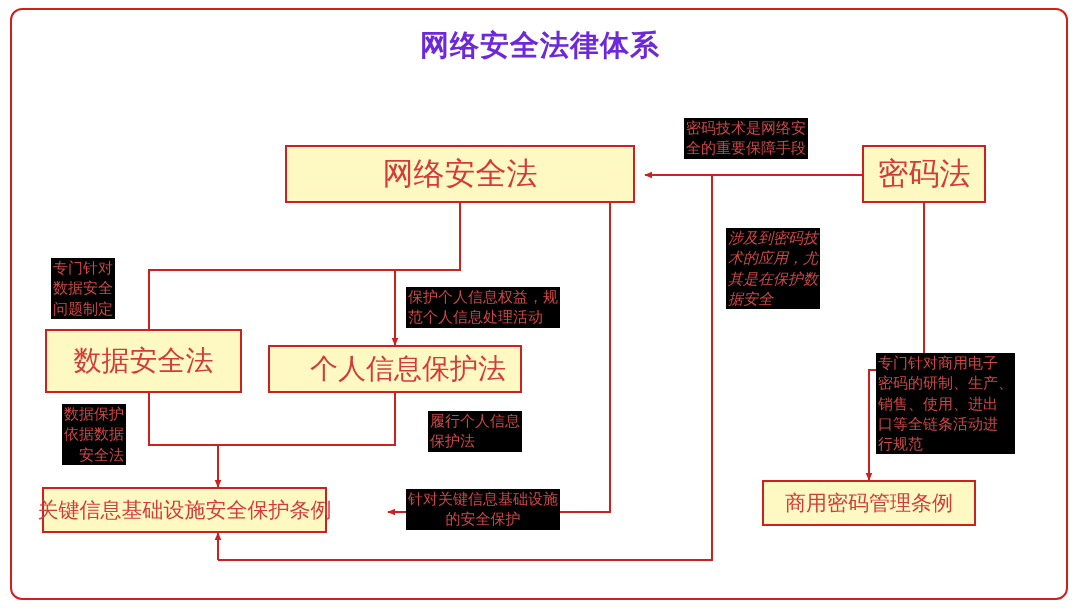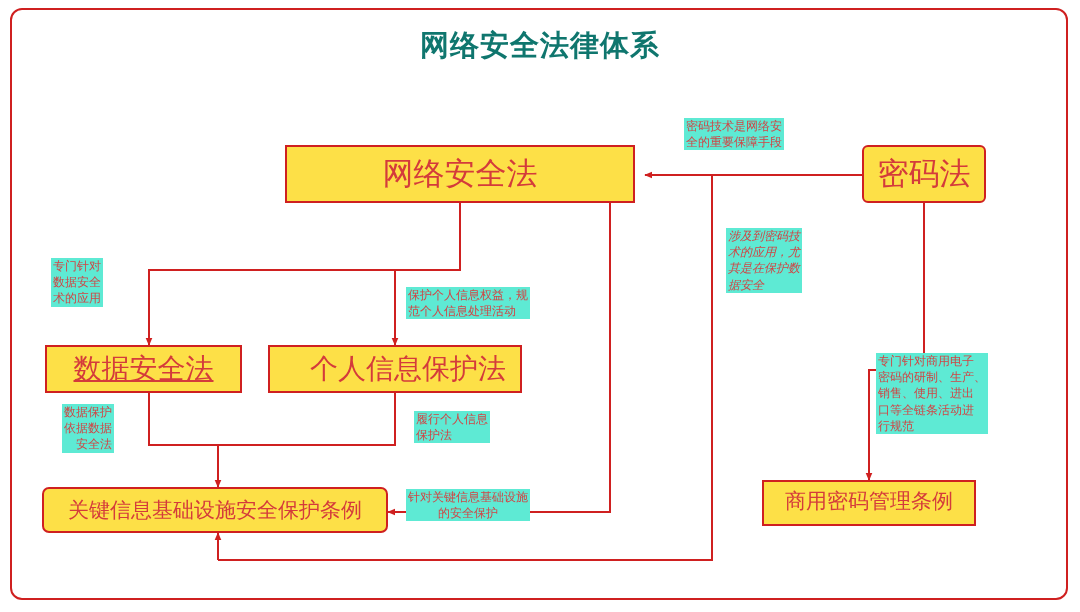--- a/index.html
+++ b/index.html
@@ -47,48 +47,48 @@
     background: transparent;
   }
   .title {
     position: absolute;
     left: 0;
     top: 26px;
     width: 1080px;
     text-align: center;
     font-size: 29px;
     font-weight: bold;
-    color: #0f766e;
+    color: #6d28d9;
     letter-spacing: 1px;
     white-space: nowrap;
   }
   .node {
     position: absolute;
     box-sizing: border-box;
     border: 2px solid #cf2020;
-    background: #fde047;
+    background: #fef9c3;
     color: #d43b3b;
     display: flex;
     align-items: center;
     justify-content: center;
     text-align: center;
     line-height: 1.1;
     white-space: nowrap;
   }
   .node.big { font-size: 31px; }
   .node.med { font-size: 28px; }
   .node.small { font-size: 21px; }
 
   .edge-label {
     position: absolute;
     color: #d04545;
-    font-size: 12px;
+    font-size: 15px;
     line-height: 1.35;
     white-space: pre-line;
-    background: #5eead4;
+    background: #000000;
     padding: 0 2px;
   }
 </style>
 </head>
 <body>
 
 <div id="canvas">
 
   <svg id="diagram-svg" viewBox="0 0 1080 612">
     <defs>
@@ -118,50 +118,50 @@
   </svg>
 
   <div class="overlay">
 
     <div class="frame"></div>
 
     <div class="title">网络安全法律体系</div>
 
     <div class="node big" style="left:285px; top:145px; width:350px; height:58px;">网络安全法</div>
 
-    <div class="node big" style="left:862px; top:145px; width:124px; height:58px;border-radius:6px;">密码法</div>
+    <div class="node big" style="left:862px; top:145px; width:124px; height:58px;">密码法</div>
 
-    <div class="node med" style="left:45px; top:345px; width:197px; height:48px;text-decoration:underline;">数据安全法</div>
+    <div class="node med" style="left:45px; top:329px; width:197px; height:64px;">数据安全法</div>
 
     <div class="node med" style="left:268px; top:345px; width:254px; height:48px;padding-left:26px;">个人信息保护法</div>
 
-    <div class="node small" style="left:42px; top:487px; width:346px; height:46px;border-radius:7px;">关键信息基础设施安全保护条例</div>
+    <div class="node small" style="left:42px; top:487px; width:285px; height:46px;">关键信息基础设施安全保护条例</div>
 
-    <div class="node small" style="left:762px; top:480px; width:214px; height:46px;font-family:Liberation Mono, monospace;">商用密码管理条例</div>
+    <div class="node small" style="left:762px; top:480px; width:214px; height:46px;">商用密码管理条例</div>
 
     <div class="edge-label" style="left:684px; top:118px; text-align:left;">密码技术是网络安
 全的重要保障手段</div>
 
     <div class="edge-label" style="left:726px; top:228px; text-align:left;font-style:italic;">涉及到密码技
 术的应用，尤
 其是在保护数
 据安全</div>
 
     <div class="edge-label" style="left:51px; top:258px; text-align:left;">专门针对
 数据安全
-术的应用</div>
+问题制定</div>
 
     <div class="edge-label" style="left:406px; top:287px; text-align:left;">保护个人信息权益，规
 范个人信息处理活动</div>
 
     <div class="edge-label" style="left:62px; top:404px; text-align:right;">数据保护
 依据数据
 安全法</div>
 
-    <div class="edge-label" style="left:414px; top:411px; text-align:left;">履行个人信息
+    <div class="edge-label" style="left:428px; top:411px; text-align:left;">履行个人信息
 保护法</div>
 
     <div class="edge-label" style="left:406px; top:489px; text-align:center;">针对关键信息基础设施
 的安全保护</div>
 
     <div class="edge-label" style="left:876px; top:353px; text-align:left;">专门针对商用电子
 密码的研制、生产、
 销售、使用、进出
 口等全链条活动进
 行规范</div>

